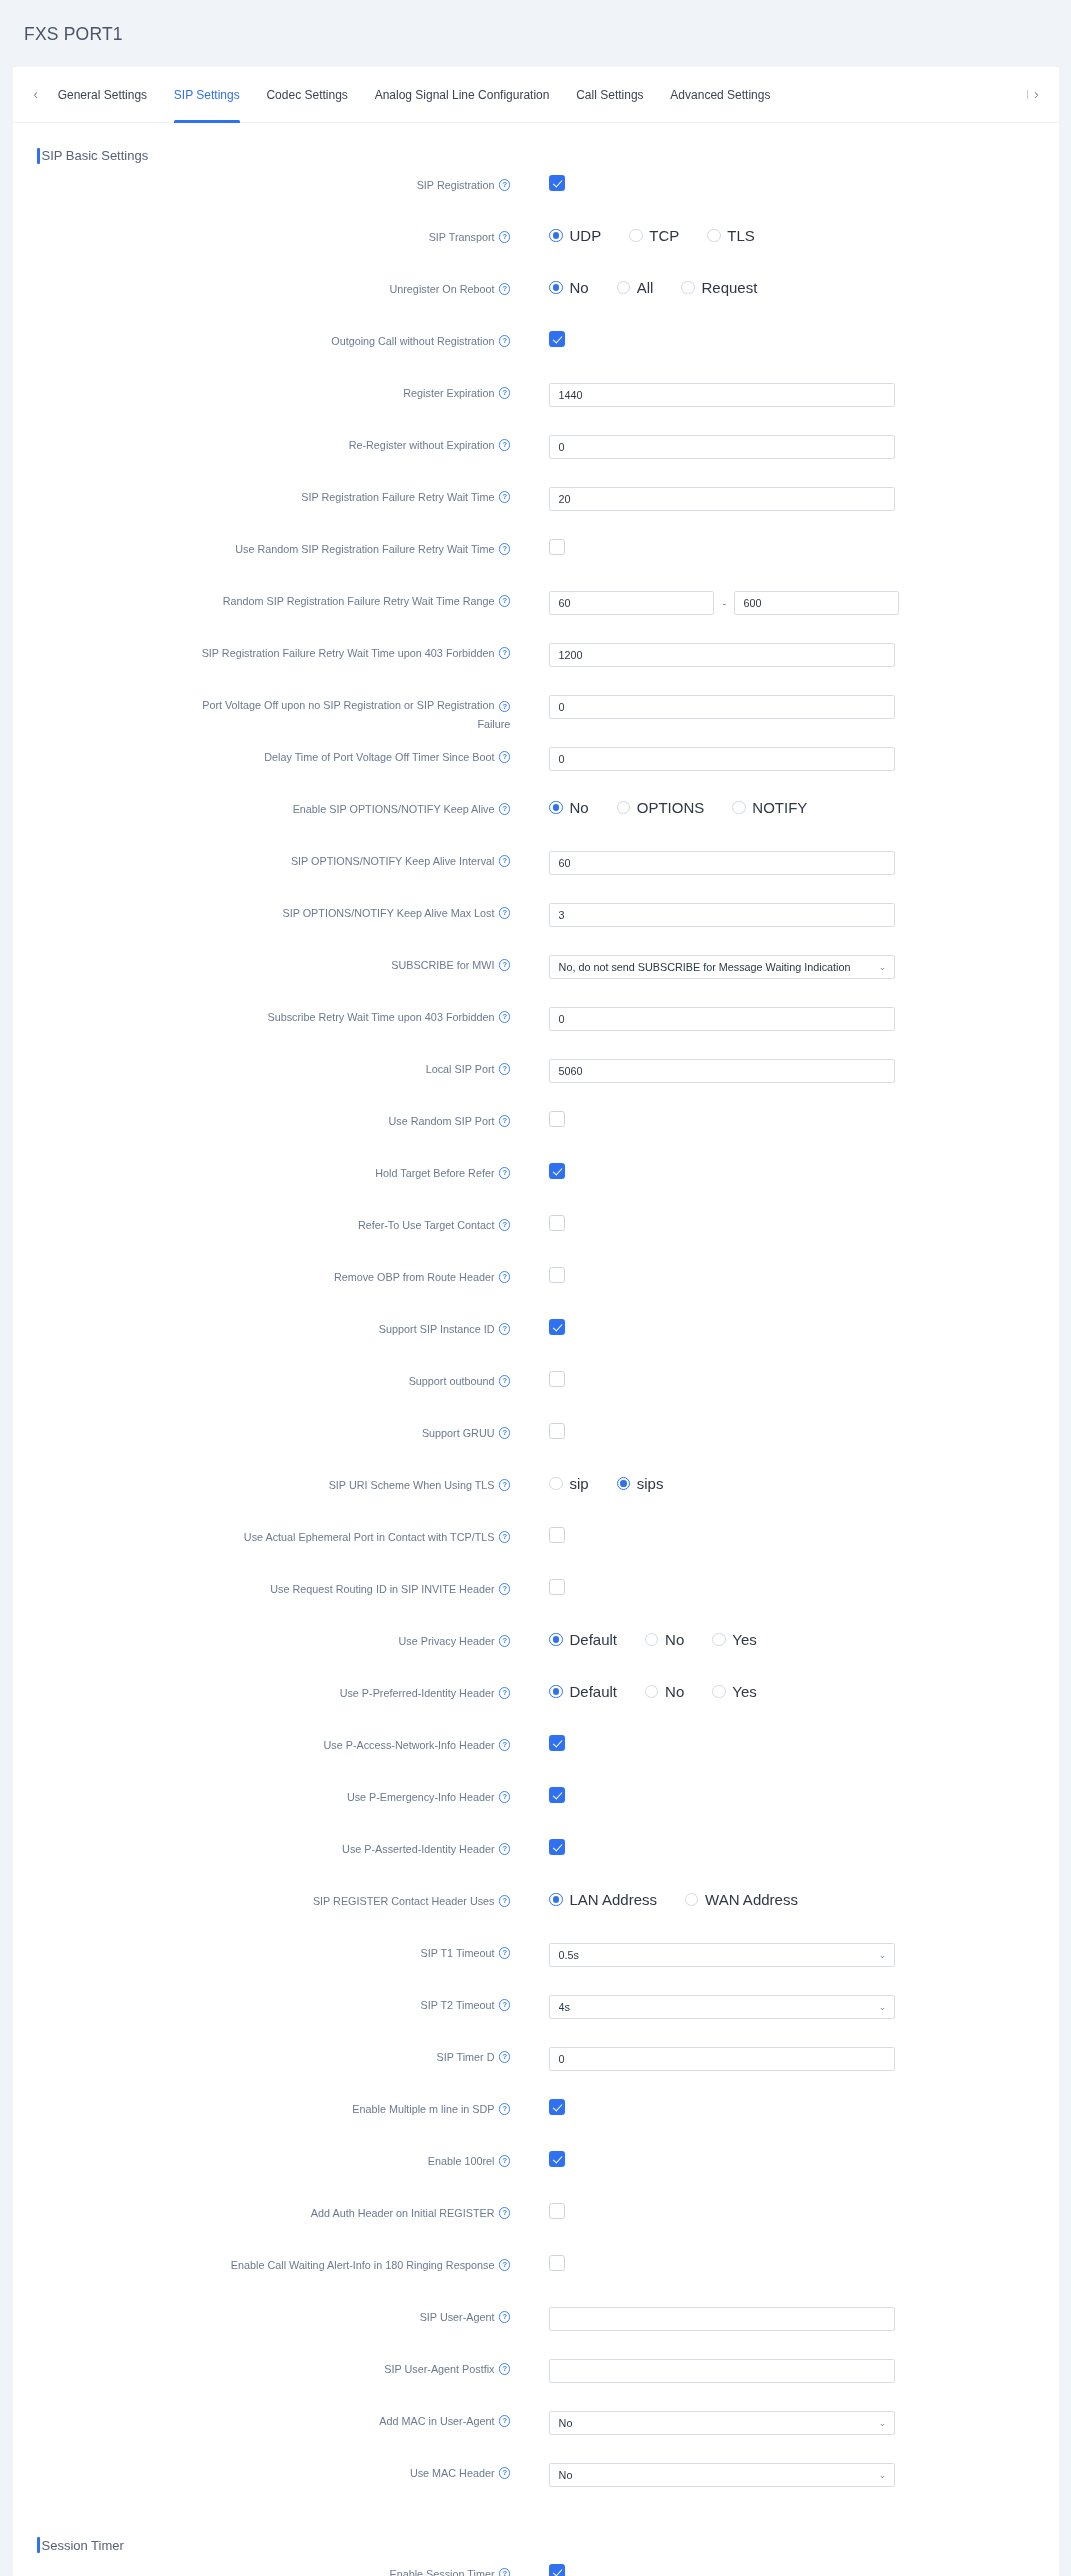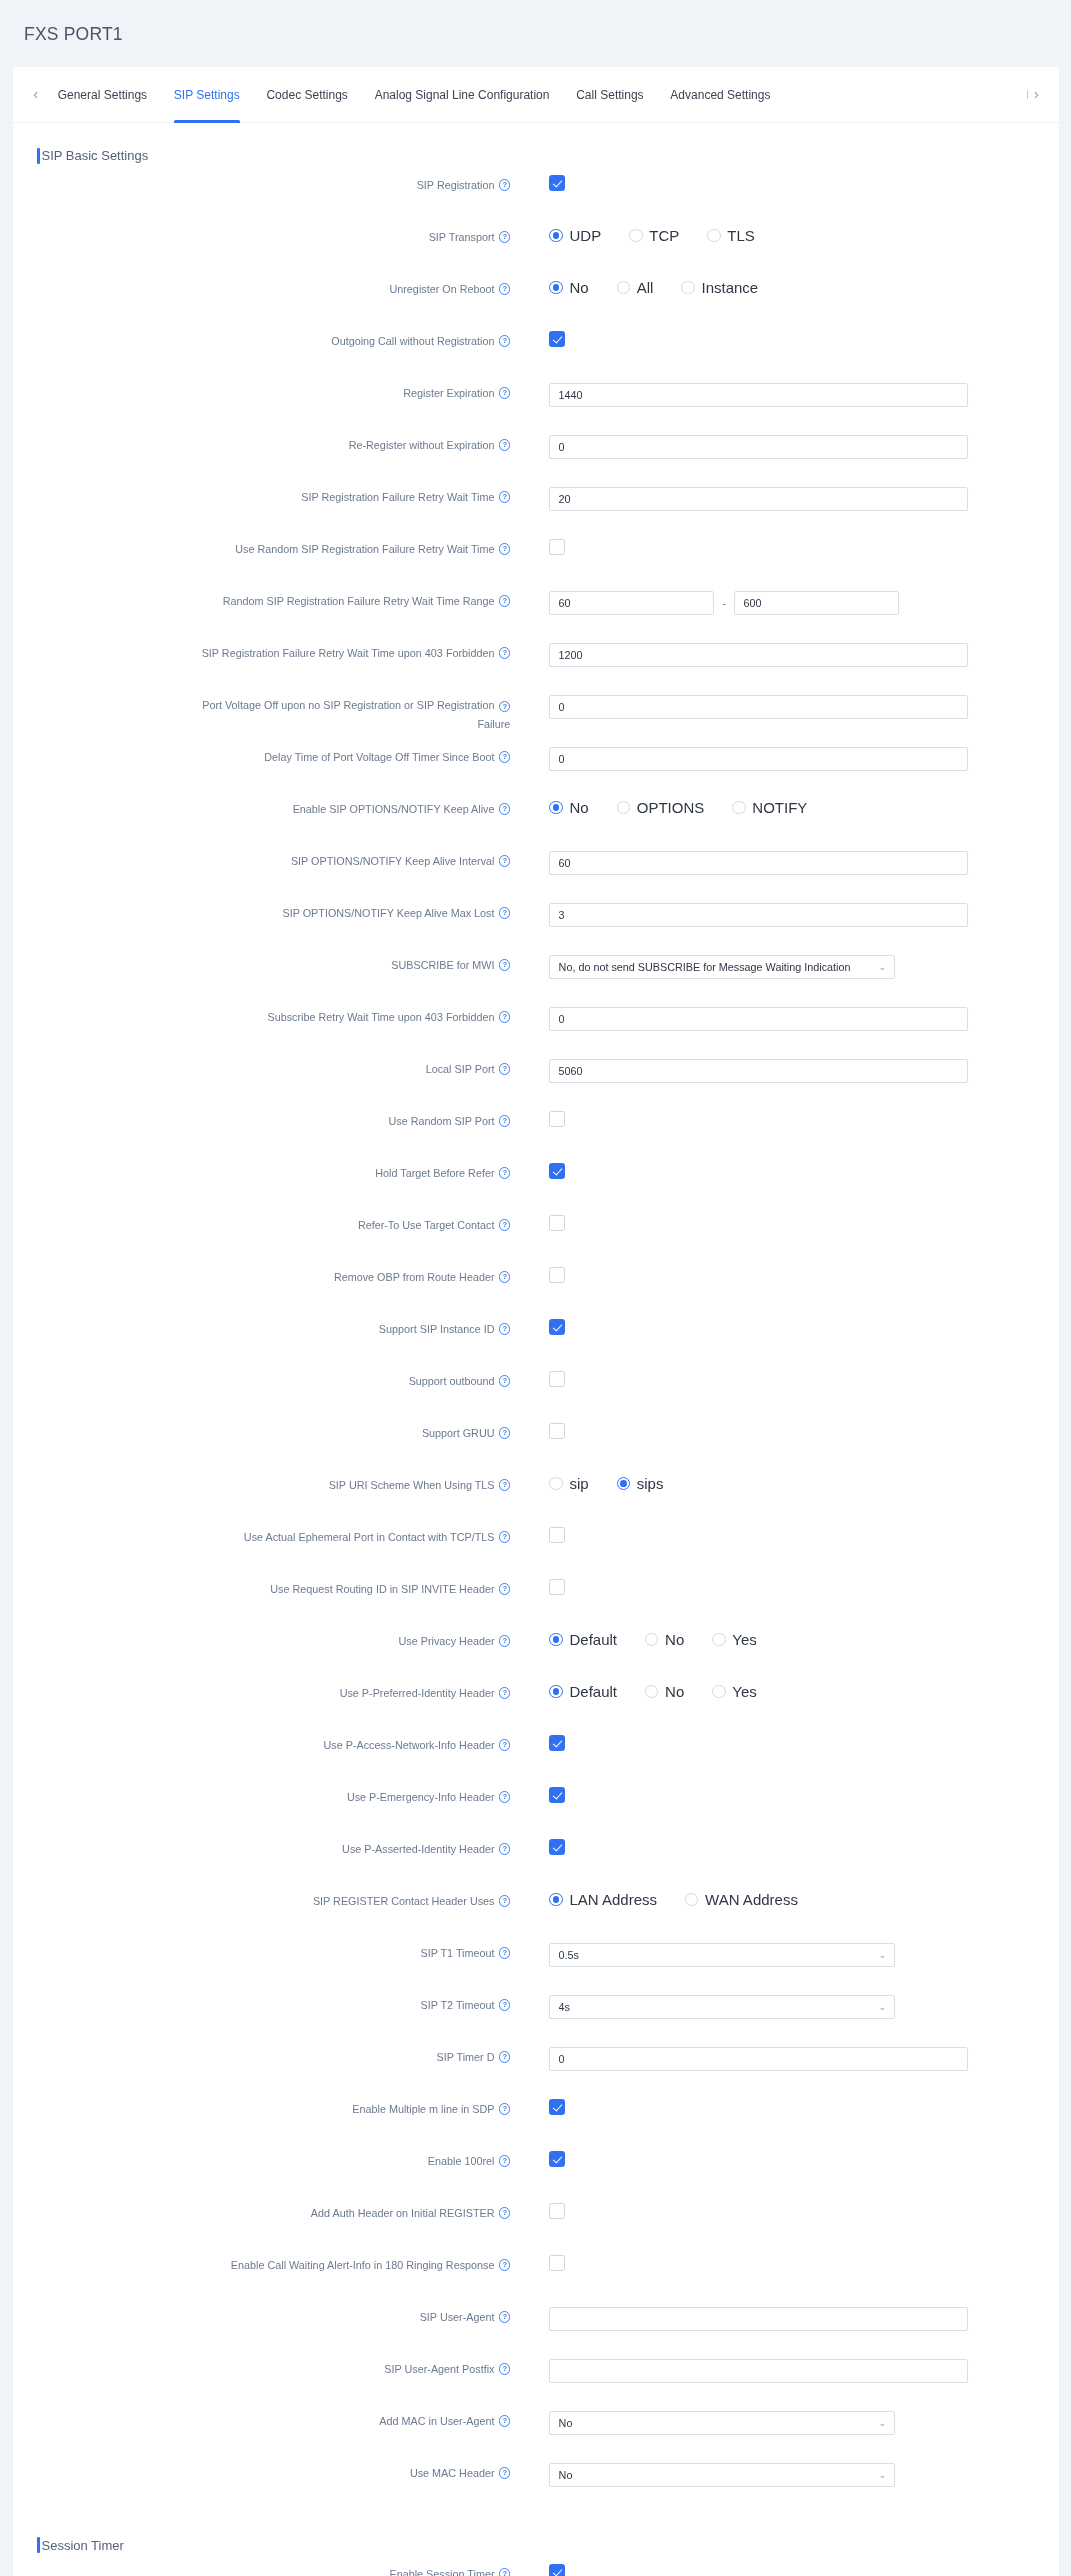--- a/index.html
+++ b/index.html
@@ -186,21 +186,21 @@
     position: absolute;
     left: 50%; top: 50%;
     width: 6.7px; height: 6.7px;
     margin: -3.3px 0 0 -3.3px;
     background: #3071f2;
     border-radius: 50%;
   }
 
   
   .inp {
-    width: 419px;
+    width: 346px;
     height: 24px;
     border: 1px solid #d9dee5;
     border-radius: 2.1px;
     background: #fff;
     font-size: 10.8px;
     color: #2f3745;
     padding: 0 8.2px;
     line-height: 22px;
     display: inline-block;
     vertical-align: middle;
@@ -307,21 +307,21 @@
               <div class="radio-opt">
                 <span class="rd on"></span>
                 <span>No</span>
               </div>
               <div class="radio-opt">
                 <span class="rd"></span>
                 <span>All</span>
               </div>
               <div class="radio-opt">
                 <span class="rd"></span>
-                <span>Instance</span>
+                <span>Request</span>
               </div>
             </div>
           </div>
         </div>
         <div class="row">
           <div class="label">
             <span class="ltext">Outgoing Call without Registration</span>
             <span class="help">?</span>
           </div>
           <div class="control"><span class="cb on"></span></div>

